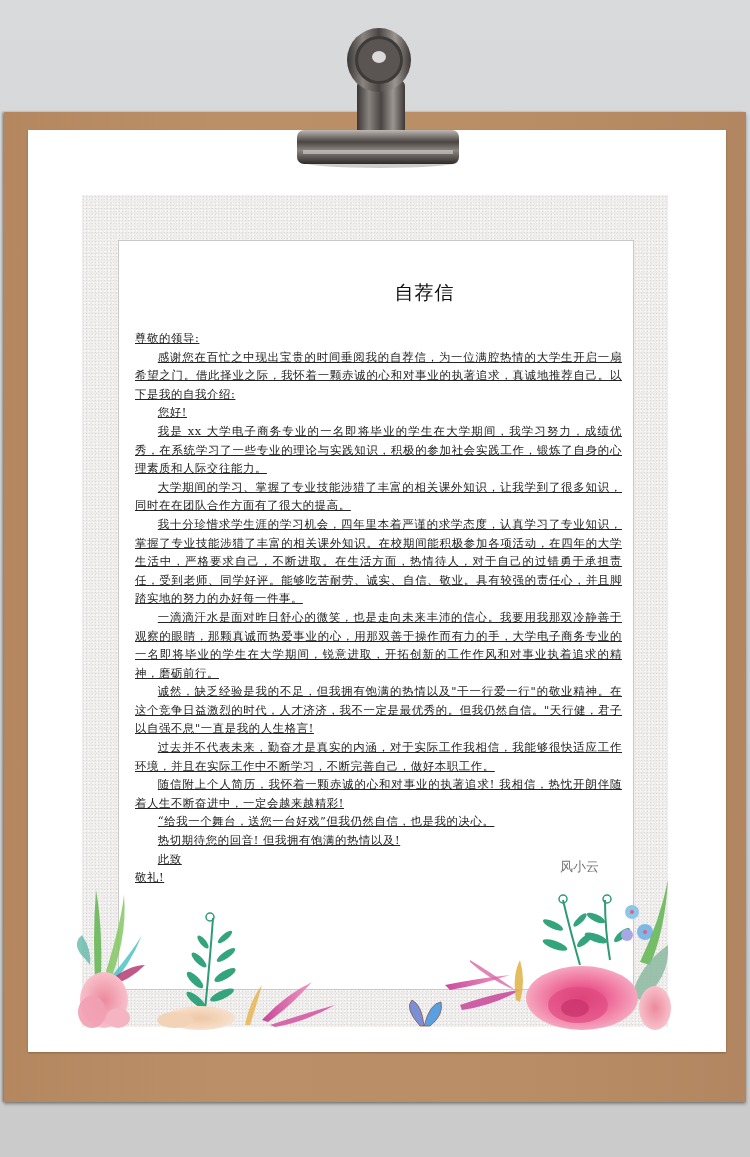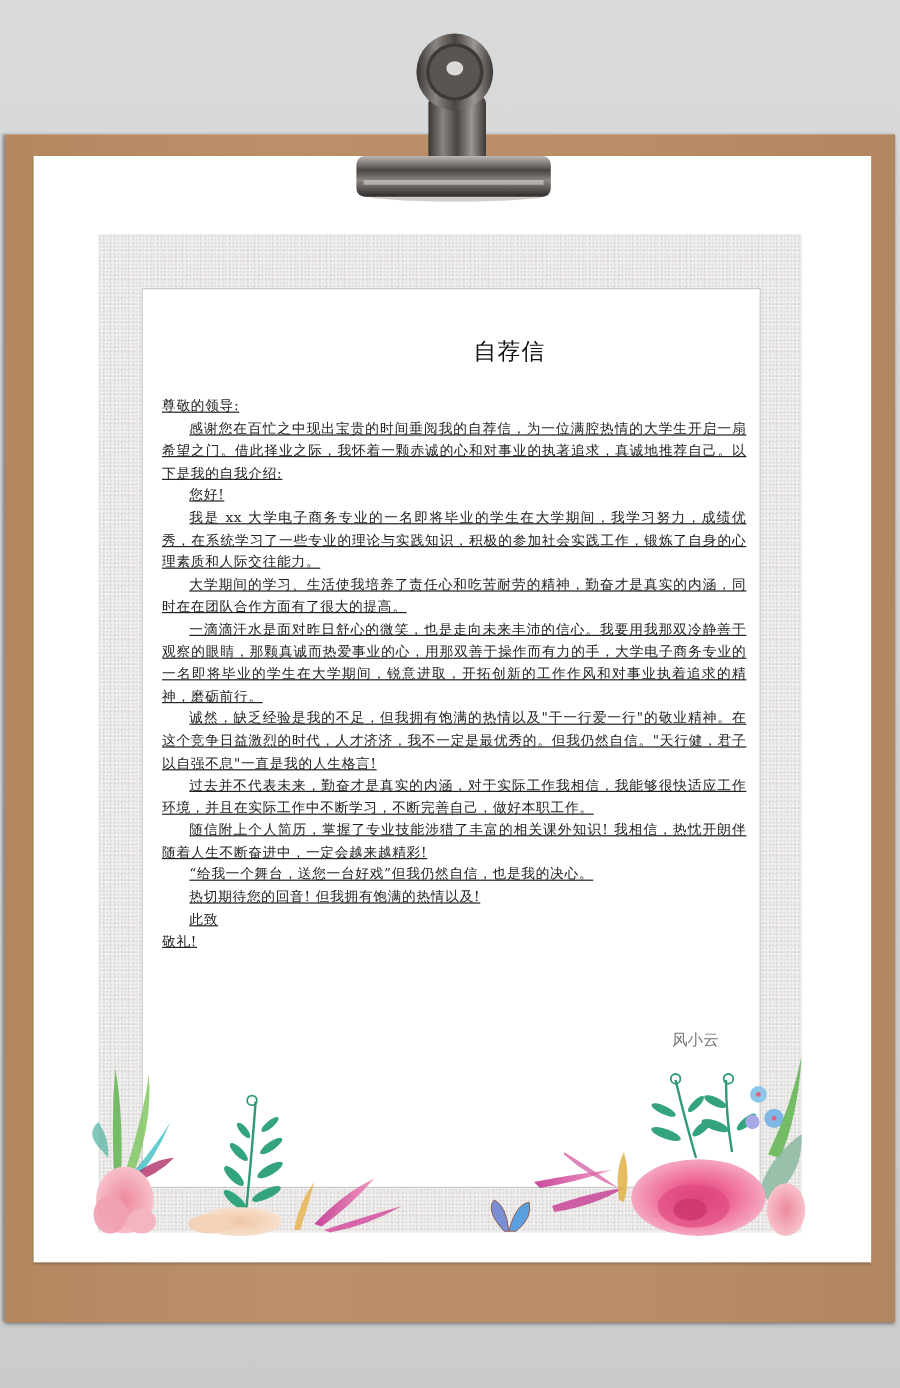--- a/index.html
+++ b/index.html
@@ -59,25 +59,26 @@
 <div class="mat"></div>
 <div class="panel"></div>
 
 <div class="letter-title">自荐信</div>
 
 <div class="letter-body">
   <p class="noindent">尊敬的领导:</p>
   <p>感谢您在百忙之中现出宝贵的时间垂阅我的自荐信，为一位满腔热情的大学生开启一扇希望之门。借此择业之际，我怀着一颗赤诚的心和对事业的执著追求，真诚地推荐自己。以下是我的自我介绍:</p>
   <p>您好!</p>
   <p>我是 xx 大学电子商务专业的一名即将毕业的学生在大学期间，我学习努力，成绩优秀，在系统学习了一些专业的理论与实践知识，积极的参加社会实践工作，锻炼了自身的心理素质和人际交往能力。</p>
-  <p>大学期间的学习、生活使我培养了责任心和吃苦耐劳的精神，勤奋才是真实的内涵，同时在在团队合作方面有了很大的提高。</p>
+  <p>大学期间的学习、掌握了专业技能涉猎了丰富的相关课外知识，让我学到了很多知识，同时在在团队合作方面有了很大的提高。</p>
+  <p>我十分珍惜求学生涯的学习机会，四年里本着严谨的求学态度，认真学习了专业知识，掌握了专业技能涉猎了丰富的相关课外知识。在校期间能积极参加各项活动，在四年的大学生活中，严格要求自己，不断进取。在生活方面，热情待人，对于自己的过错勇于承担责任，受到老师、同学好评。能够吃苦耐劳、诚实、自信、敬业。具有较强的责任心，并且脚踏实地的努力的办好每一件事。</p>
   <p>一滴滴汗水是面对昨日舒心的微笑，也是走向未来丰沛的信心。我要用我那双冷静善于观察的眼睛，那颗真诚而热爱事业的心，用那双善于操作而有力的手，大学电子商务专业的一名即将毕业的学生在大学期间，锐意进取，开拓创新的工作作风和对事业执着追求的精神，磨砺前行。</p>
   <p>诚然，缺乏经验是我的不足，但我拥有饱满的热情以及"干一行爱一行"的敬业精神。在这个竞争日益激烈的时代，人才济济，我不一定是最优秀的。但我仍然自信。"天行健，君子以自强不息"一直是我的人生格言!</p>
   <p>过去并不代表未来，勤奋才是真实的内涵，对于实际工作我相信，我能够很快适应工作环境，并且在实际工作中不断学习，不断完善自己，做好本职工作。</p>
-  <p>随信附上个人简历，掌握了专业技能涉猎了丰富的相关课外知识! 我相信，热忱开朗伴随着人生不断奋进中，一定会越来越精彩!</p>
+  <p>随信附上个人简历，我怀着一颗赤诚的心和对事业的执著追求! 我相信，热忱开朗伴随着人生不断奋进中，一定会越来越精彩!</p>
   <p>“给我一个舞台，送您一台好戏”但我仍然自信，也是我的决心。</p>
   <p>热切期待您的回音! 但我拥有饱满的热情以及!</p>
   <p>此致</p>
   <p class="noindent">敬礼!</p>
 </div>
 
 <div class="signature">风小云</div>
 
 <svg class="flowers" viewBox="0 0 750 1157">
   <defs>

